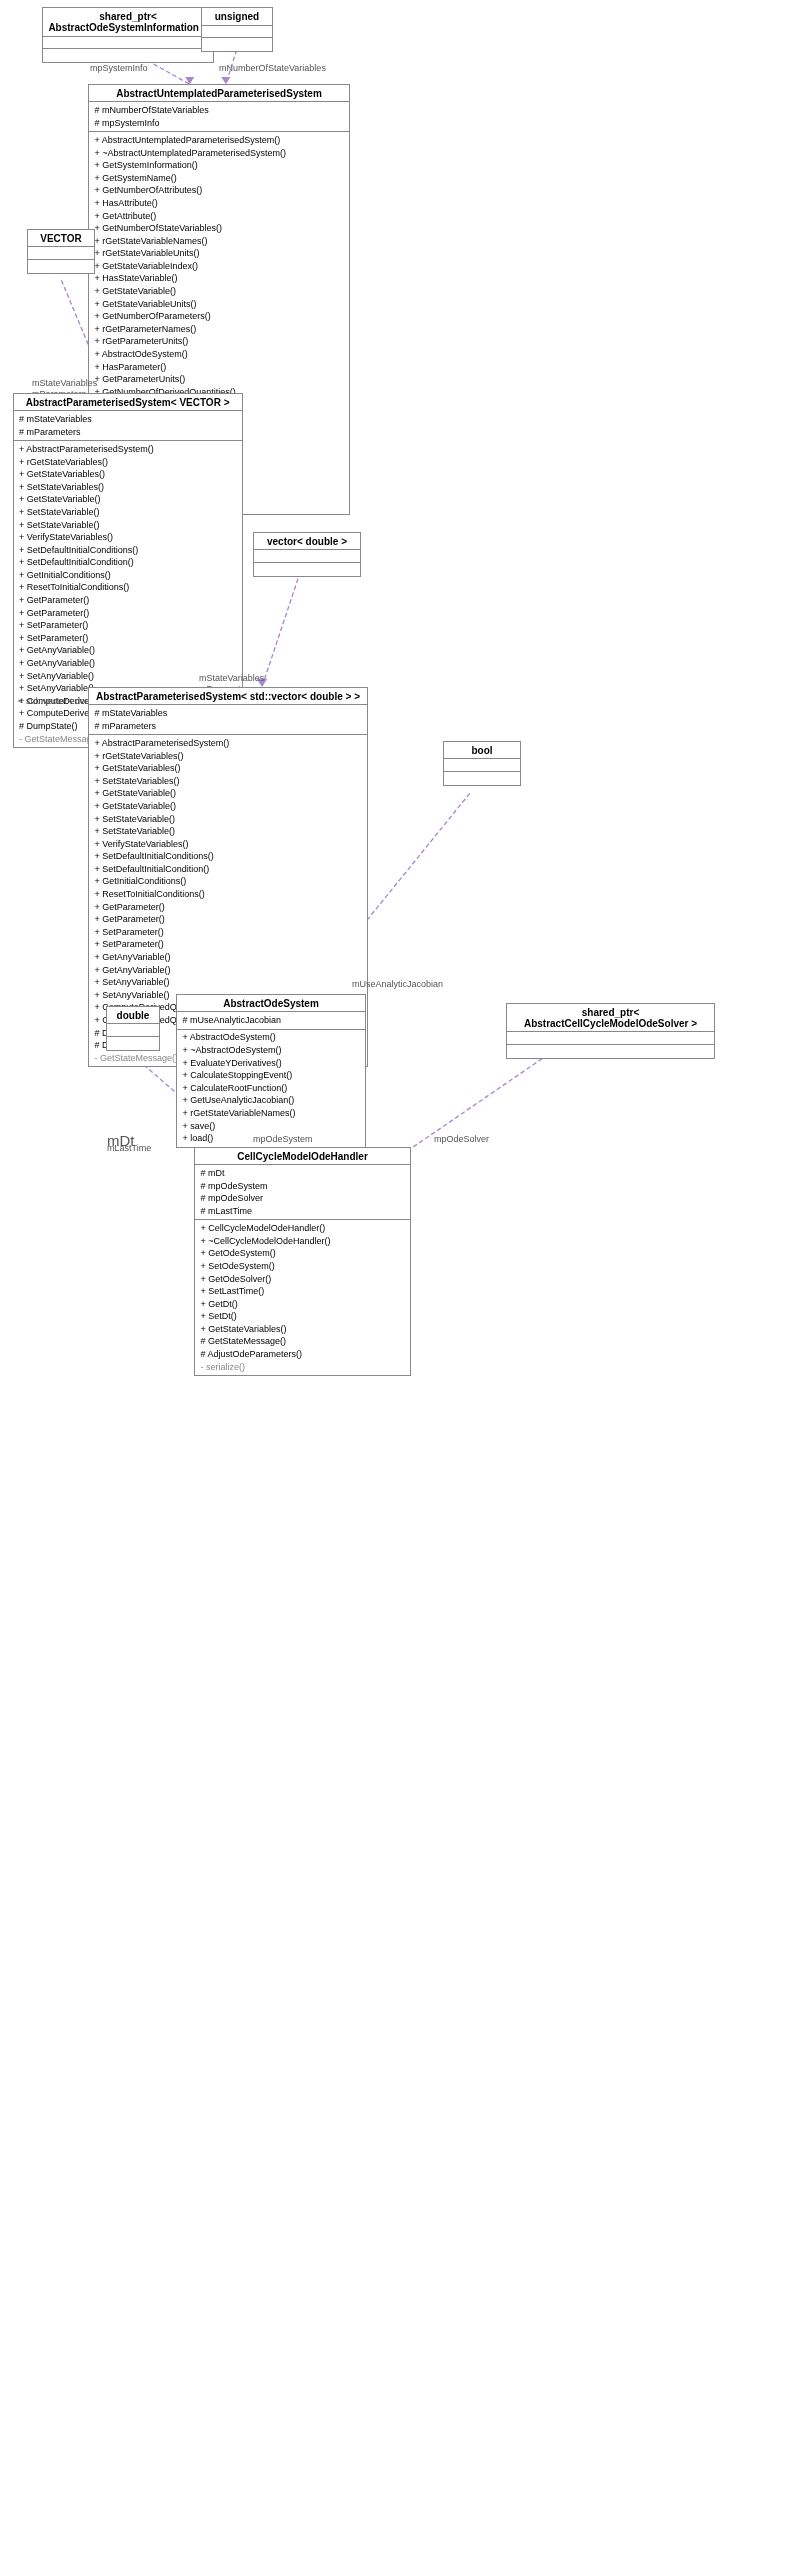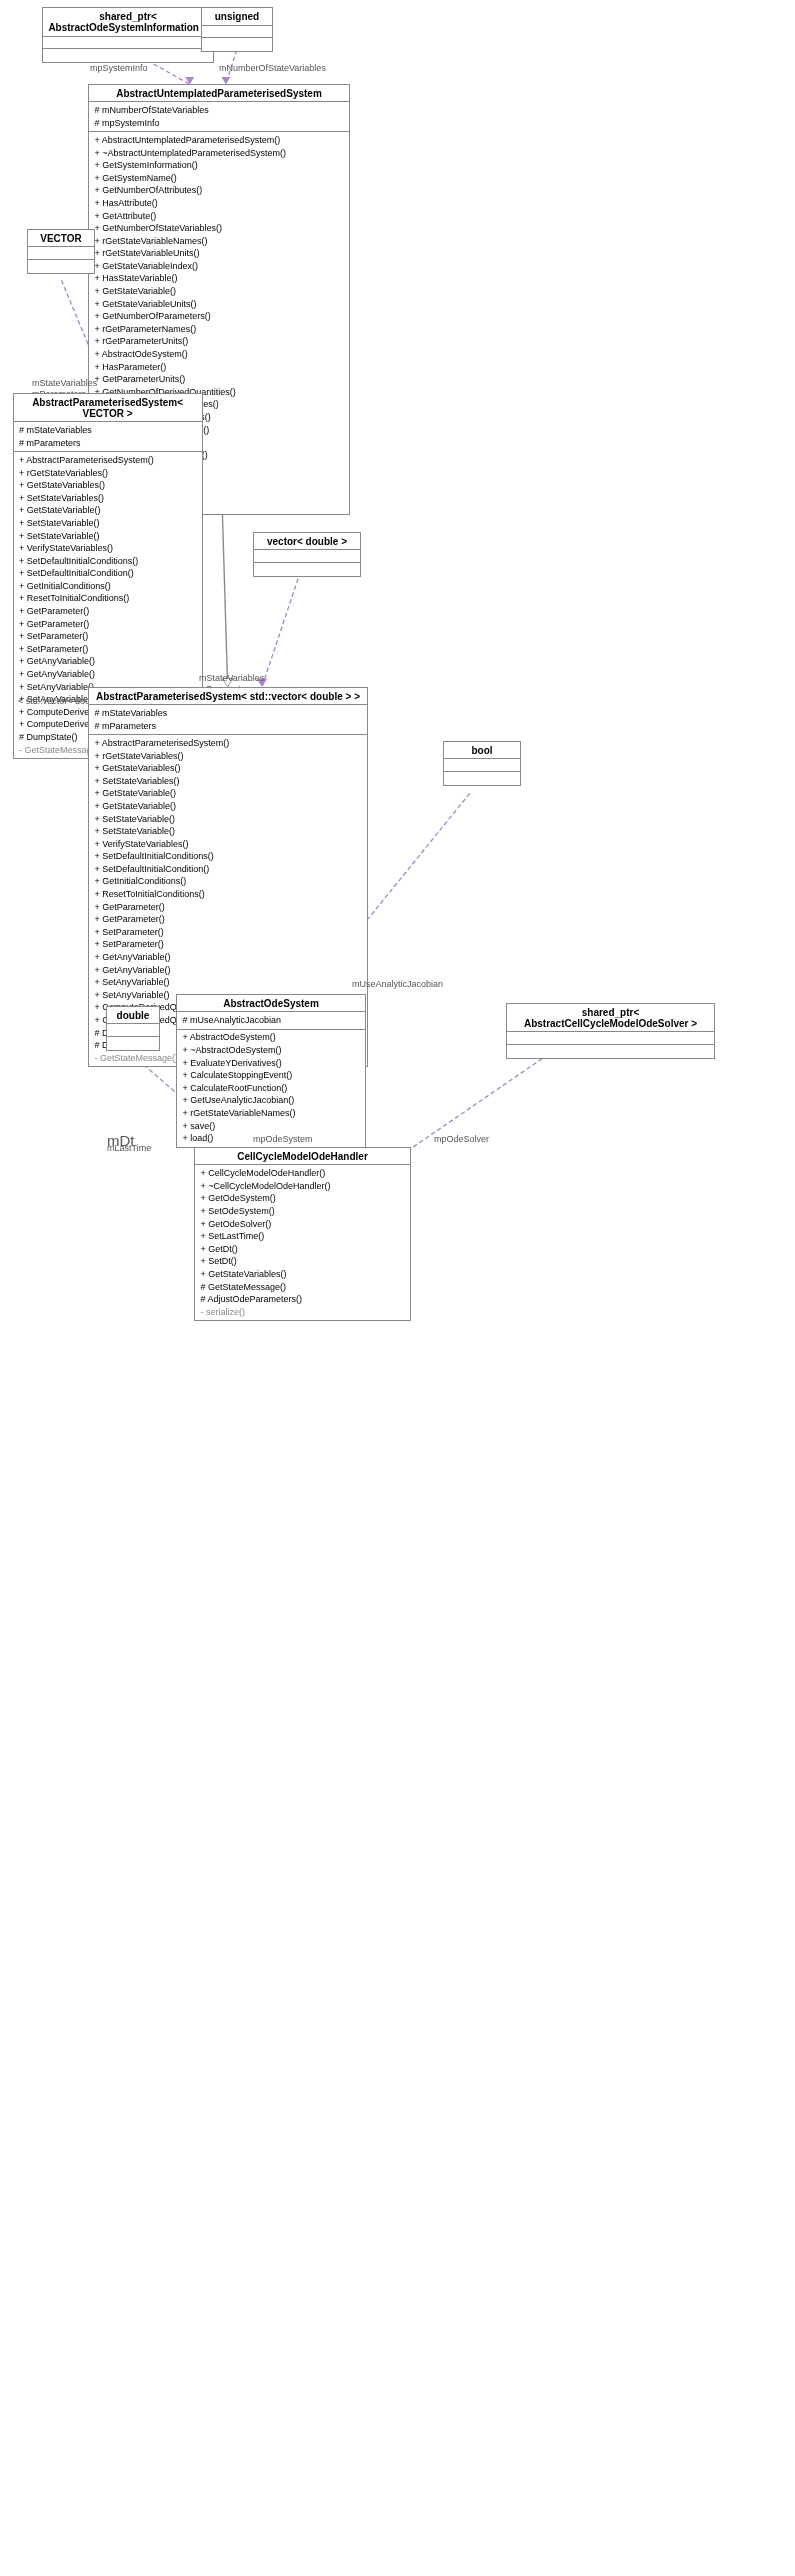--- a/index.html
+++ b/index.html
@@ -167,21 +167,21 @@
 
   <div class="uml-box" style="left:27px; top:229px; width:68px;">
     <div class="uml-box-title">VECTOR</div>
     <div class="uml-box-section" style="height:12.6px;"></div>
     <div class="uml-box-section" style="height:12.6px;"></div>
   </div>
 
   <span style="position:absolute; left:32px; top:378px; font-size:9px; color:#555;">mStateVariables</span>
   <span style="position:absolute; left:32px; top:389px; font-size:9px; color:#555;">mParameters</span>
 
-  <div class="uml-box" style="left:12.6px; top:393px; width:190px;">
+  <div class="uml-box" style="left:12.6px; top:393px; width:230px;">
     <div class="uml-box-title">AbstractParameterisedSystem&lt; VECTOR &gt;</div>
     <div class="uml-box-section">
       <span class="member protected"># mStateVariables</span>
       <span class="member protected"># mParameters</span>
     </div>
     <div class="uml-box-section">
       <span class="member public">+ AbstractParameterisedSystem()</span>
       <span class="member public">+ rGetStateVariables()</span>
       <span class="member public">+ GetStateVariables()</span>
       <span class="member public">+ SetStateVariables()</span>
@@ -294,20 +294,26 @@
   </div>
 
   <span style="position:absolute; left:107px; top:1132px; font-size:15px; color:#555;">mDt</span>
   <span style="position:absolute; left:107px; top:1143px; font-size:9px; color:#555;">mLastTime</span>
   <span style="position:absolute; left:253px; top:1134px; font-size:9px; color:#555;">mpOdeSystem</span>
   <span style="position:absolute; left:434px; top:1134px; font-size:9px; color:#555;text-align:center;">mpOdeSolver</span>
 
   <div class="uml-box" style="left:194px; top:1147px; width:217px;">
     <div class="uml-box-title">CellCycleModelOdeHandler</div>
     <div class="uml-box-section">
+      <span class="member protected"># mDt</span>
+      <span class="member protected"># mpOdeSystem</span>
+      <span class="member protected"># mpOdeSolver</span>
+      <span class="member protected"># mLastTime</span>
+    </div>
+    <div class="uml-box-section">
       <span class="member public">+ CellCycleModelOdeHandler()</span>
       <span class="member public">+ ~CellCycleModelOdeHandler()</span>
       <span class="member public">+ GetOdeSystem()</span>
       <span class="member public">+ SetOdeSystem()</span>
       <span class="member public">+ GetOdeSolver()</span>
       <span class="member public">+ SetLastTime()</span>
       <span class="member public">+ GetDt()</span>
       <span class="member public">+ SetDt()</span>
       <span class="member public">+ GetStateVariables()</span>
       <span class="member protected"># GetStateMessage()</span>

